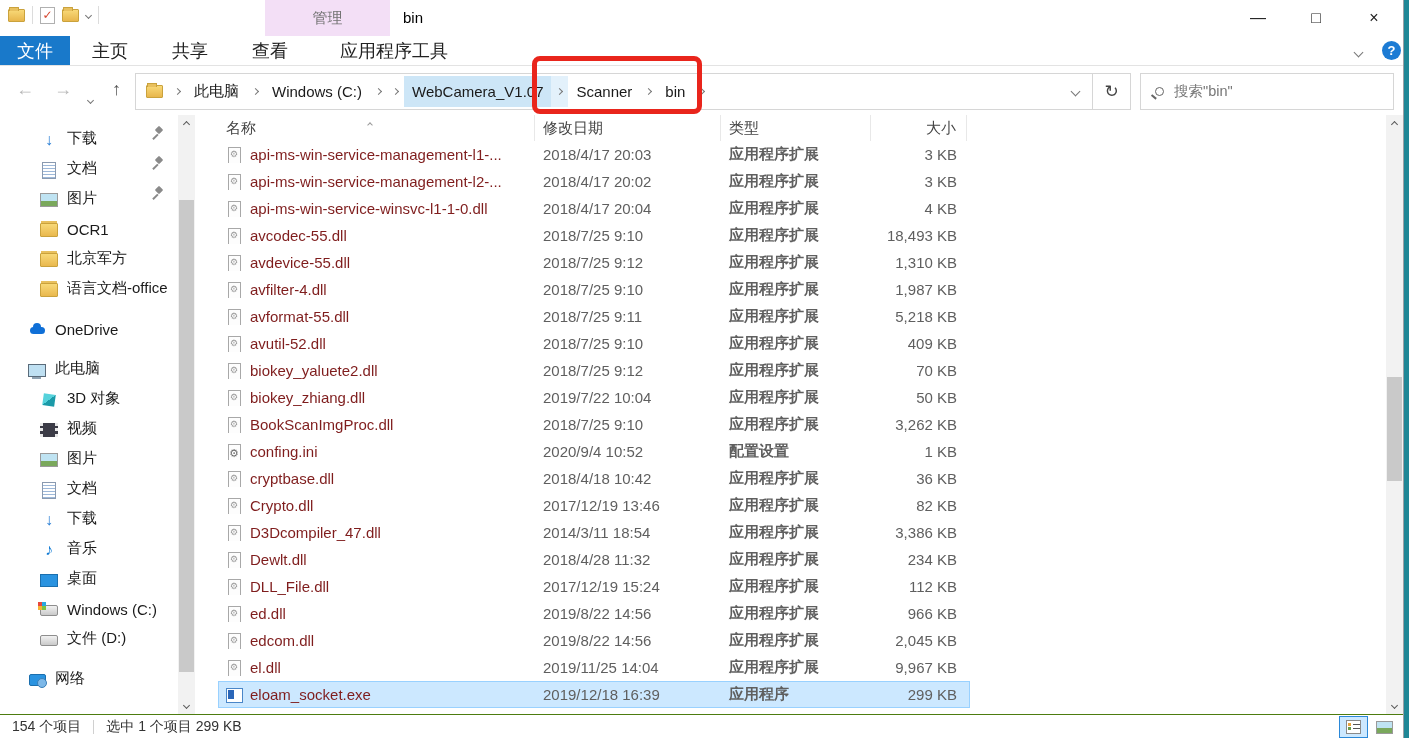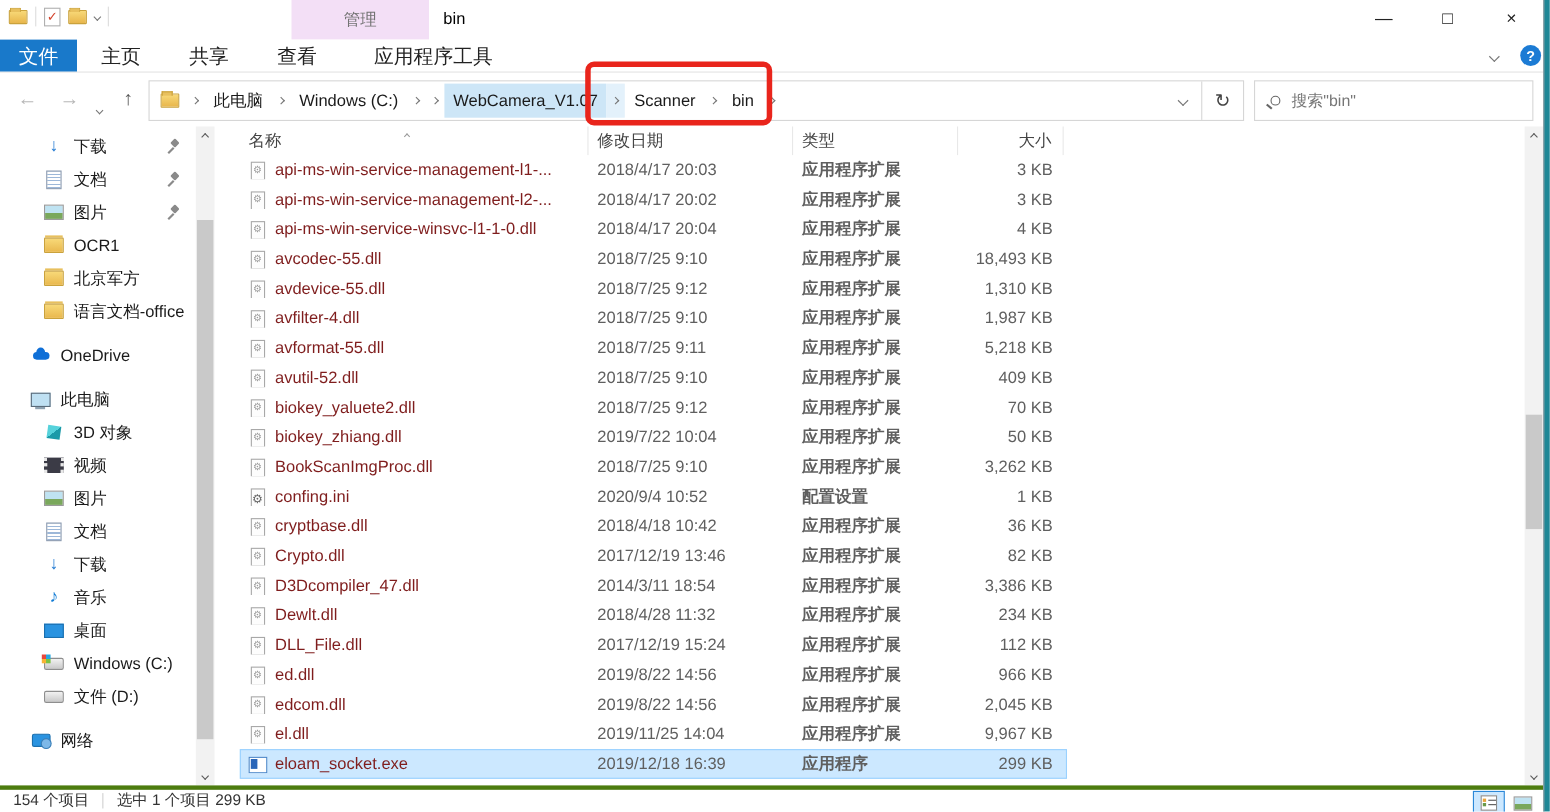--- a/index.html
+++ b/index.html
@@ -56,21 +56,21 @@
   #search-ph { color:#767676; font-size:14.5px; }
 
   
   #red-box { position:absolute; left:532px; top:56px; width:170px; height:58px; border:5px solid #e9251c; border-radius:8px; z-index:50; pointer-events:none; }
 
   
   #main { position:absolute; left:0; top:115px; width:1403px; height:599px; background:#fff; }
 
   
   #sidebar { position:absolute; left:0; top:3px; width:178px; height:596px; overflow:hidden; }
-  .side-item { height:30px; display:flex; align-items:center; padding-left:28px; position:relative; white-space:nowrap; }
+  .side-item { height:30px; display:flex; align-items:flex-end; padding-left:28px; position:relative; white-space:nowrap; }
   .side-item.lv1 { padding-left:40px; }
   .side-item.gap { margin-top:10px; }
   .side-label { margin-left:9px; overflow:hidden; }
   .pin { position:absolute; right:14px; top:9px; width:12px; height:12px; }
   .pin::before { content:""; position:absolute; right:2px; top:0; width:6px; height:6px; background:#8a8a8a; border-radius:1px; transform:rotate(45deg); }
   .pin::after { content:""; position:absolute; left:0; bottom:1px; width:7px; height:1.8px; background:#8a8a8a; transform:rotate(135deg); }
 
   .si { width:18px; height:16px; position:relative; flex:none; display:flex; align-items:center; justify-content:center; }
   .si.folder::before { content:""; width:16px; height:12px; background:linear-gradient(#f8d978,#e9b84e); border:1px solid #caa23c; border-radius:1px; box-shadow:0 -3px 0 -1px #e8c05e; }
   .si.download::before { content:"↓"; color:#2b7fd4; font-weight:bold; font-size:16px; }
@@ -118,21 +118,21 @@
   .fc-size { width:96px; text-align:right; padding-right:10px; color:#5f5f5f; }
 
   .fi { width:16px; height:16px; position:relative; flex:none; }
   .fi.dll::before, .fi.ini::before { content:""; position:absolute; left:2px; top:0; width:11px; height:15px; background:#fdfdfd; border:1px solid #a8a8a8; }
   .fi.dll::after { content:"⚙"; position:absolute; left:4px; top:2px; font-size:9px; color:#9a9a9a; }
   .fi.ini::after { content:"⚙"; position:absolute; left:3px; top:3px; font-size:11px; color:#6a6a6a; }
   .fi.exe::before { content:""; position:absolute; left:0; top:1px; width:15px; height:13px; border:1px solid #4a86c8; background:#fff; }
   .fi.exe::after { content:""; position:absolute; left:2px; top:3px; width:6px; height:9px; background:#2a66b8; box-shadow:8px 0 0 -3px #9ec4e8; }
 
   
-  #statusbar { position:absolute; left:0; top:714px; width:1403px; height:24px; border-top:4px solid #4d7c0f; background:#fff; display:flex; align-items:center; font-size:14px; color:#333; }
+  #statusbar { position:absolute; left:0; top:714px; width:1403px; height:24px; border-top:1px solid #4d7c0f; background:#fff; display:flex; align-items:center; font-size:14px; color:#333; }
   #status-left { padding-left:12px; }
   .st-sep { width:1px; height:14px; background:#d0d0d0; margin:0 12px; }
   #view-btns { position:absolute; right:4px; top:1px; display:flex; gap:2px; }
   .vbtn { width:29px; height:22px; display:flex; align-items:center; justify-content:center; border:1px solid transparent; }
   .vbtn.active { background:#cce8ff; border-color:#2b88d8; }
   .ic-details { width:15px; height:14px; background:
       repeating-linear-gradient(#fff 0 1px, transparent 1px 2px);
       border:1px solid #8a8a8a; background:#fff; position:relative; }
   .ic-details::before { content:""; position:absolute; left:1px; top:2px; width:3px; height:3px; background:#e8a33c; box-shadow:0 4px 0 #6a9a4a; }
   .ic-details::after { content:""; position:absolute; left:6px; top:3px; width:7px; height:1px; background:#555; box-shadow:0 4px 0 #555; }

